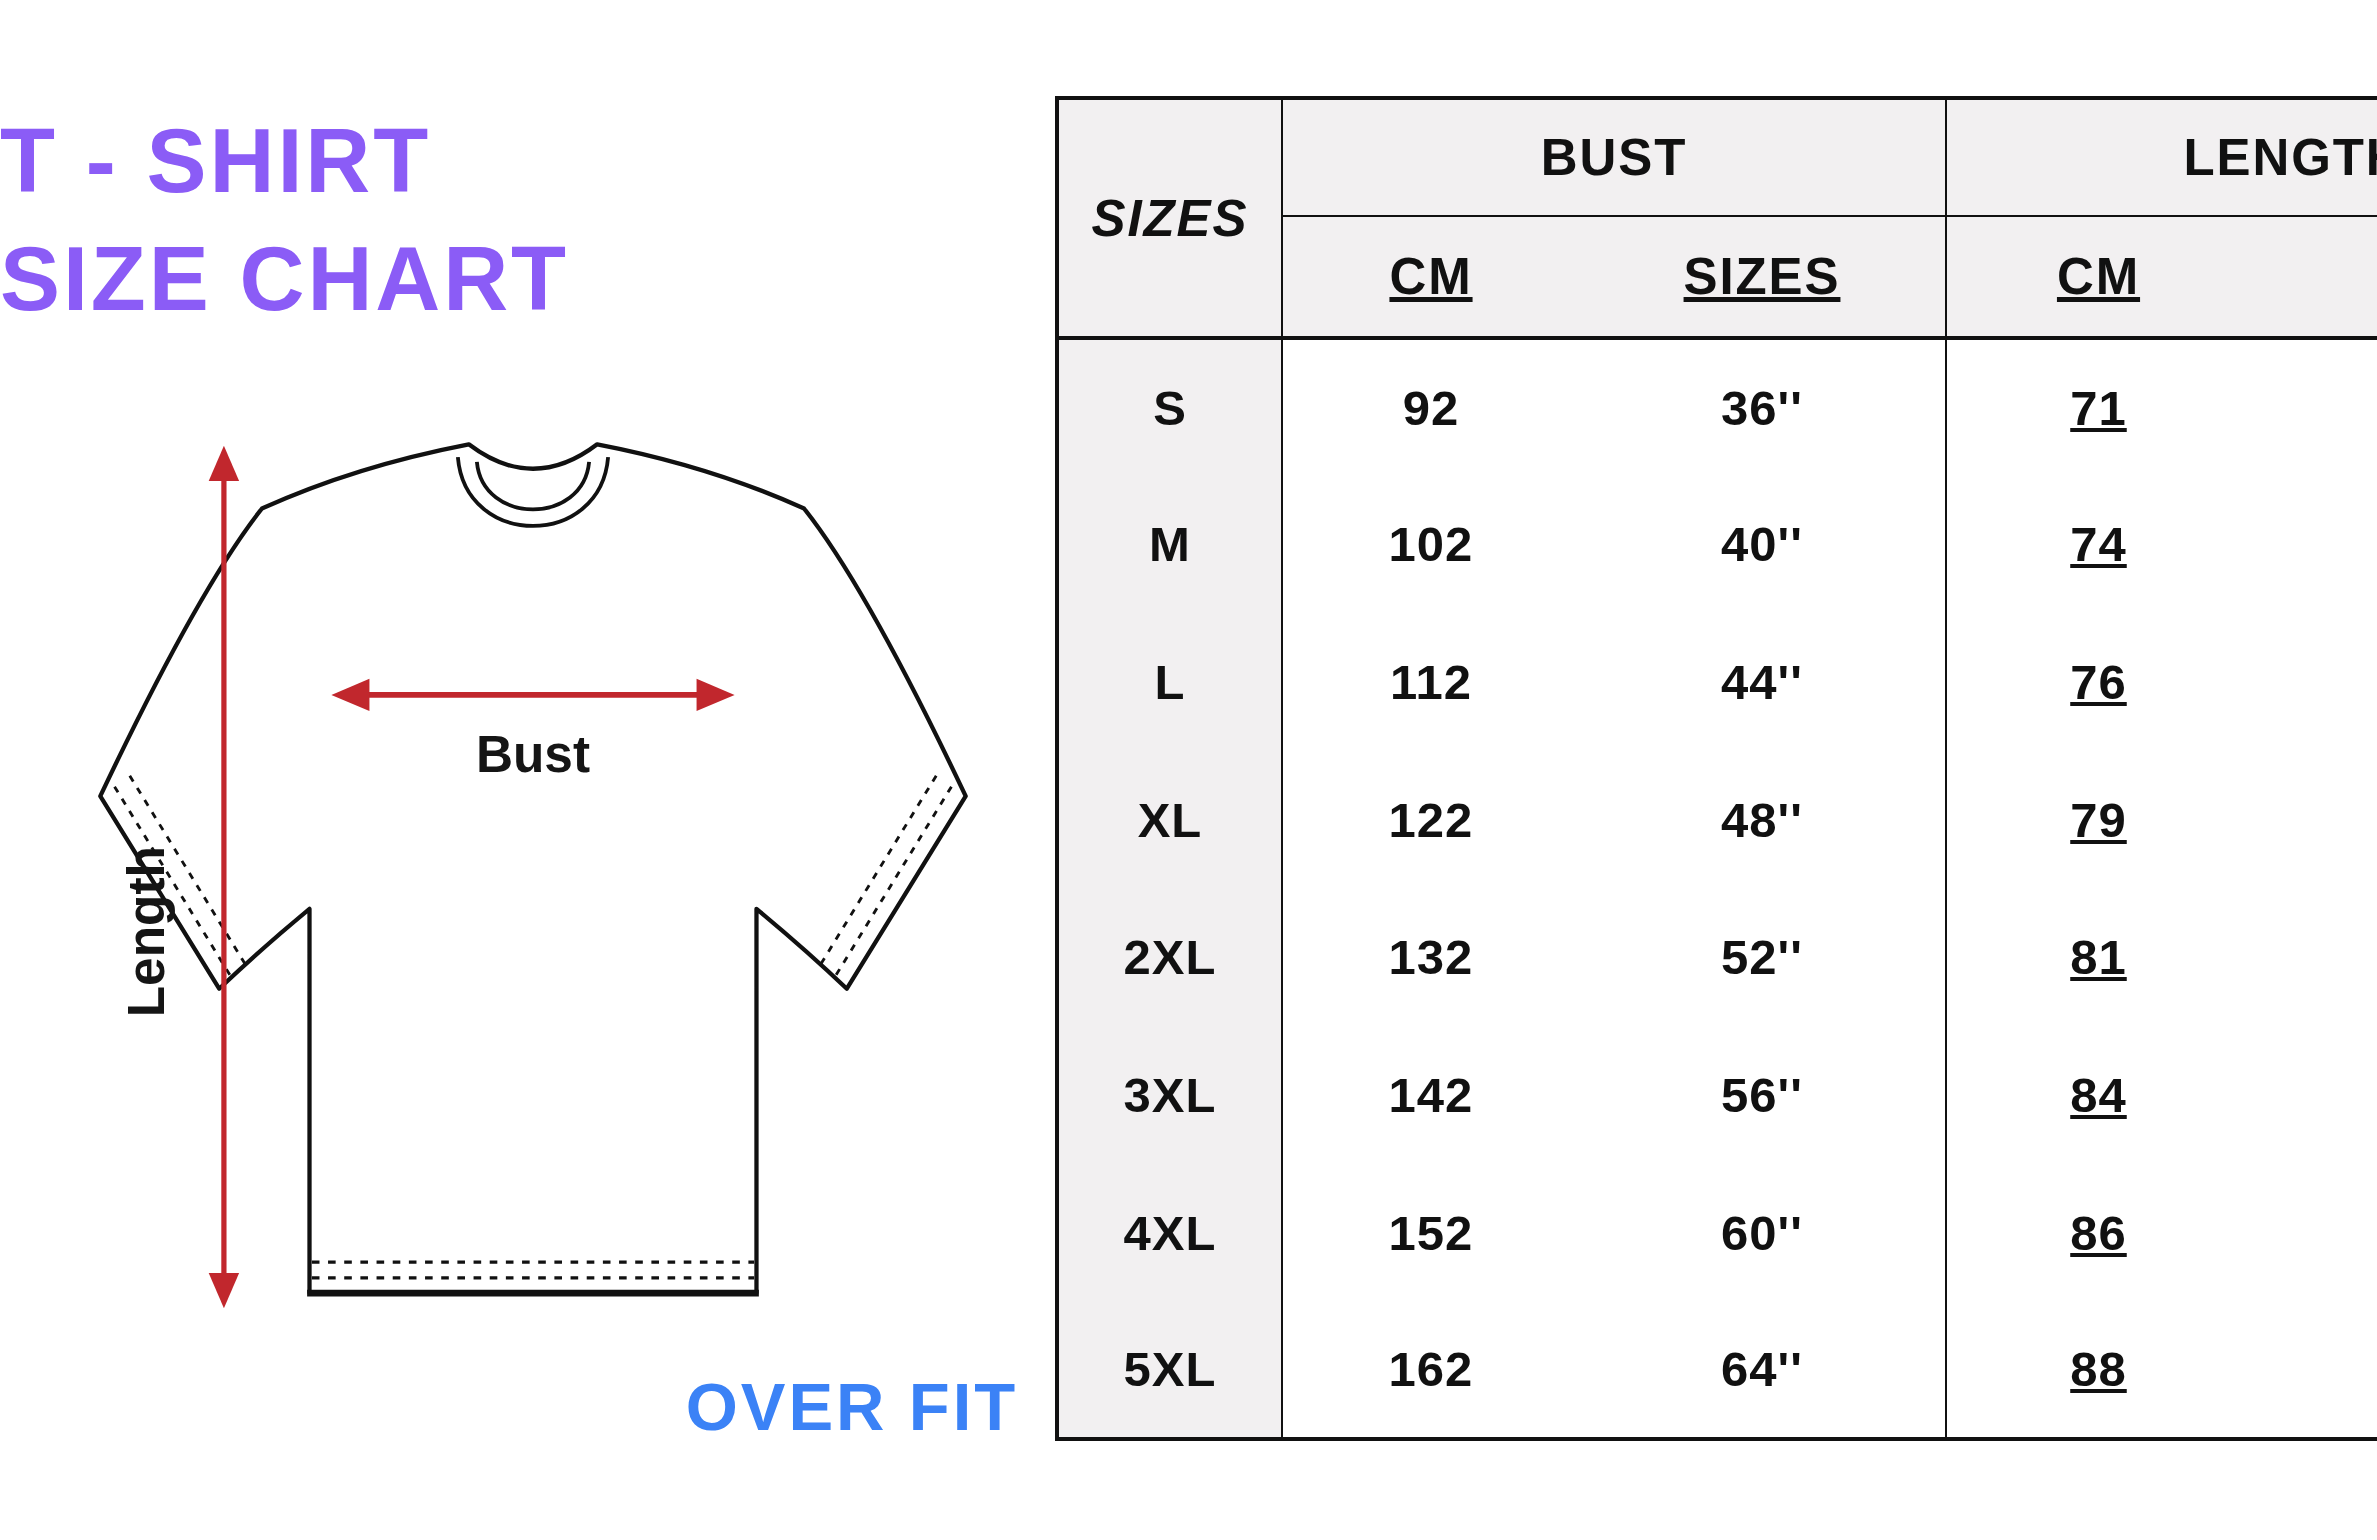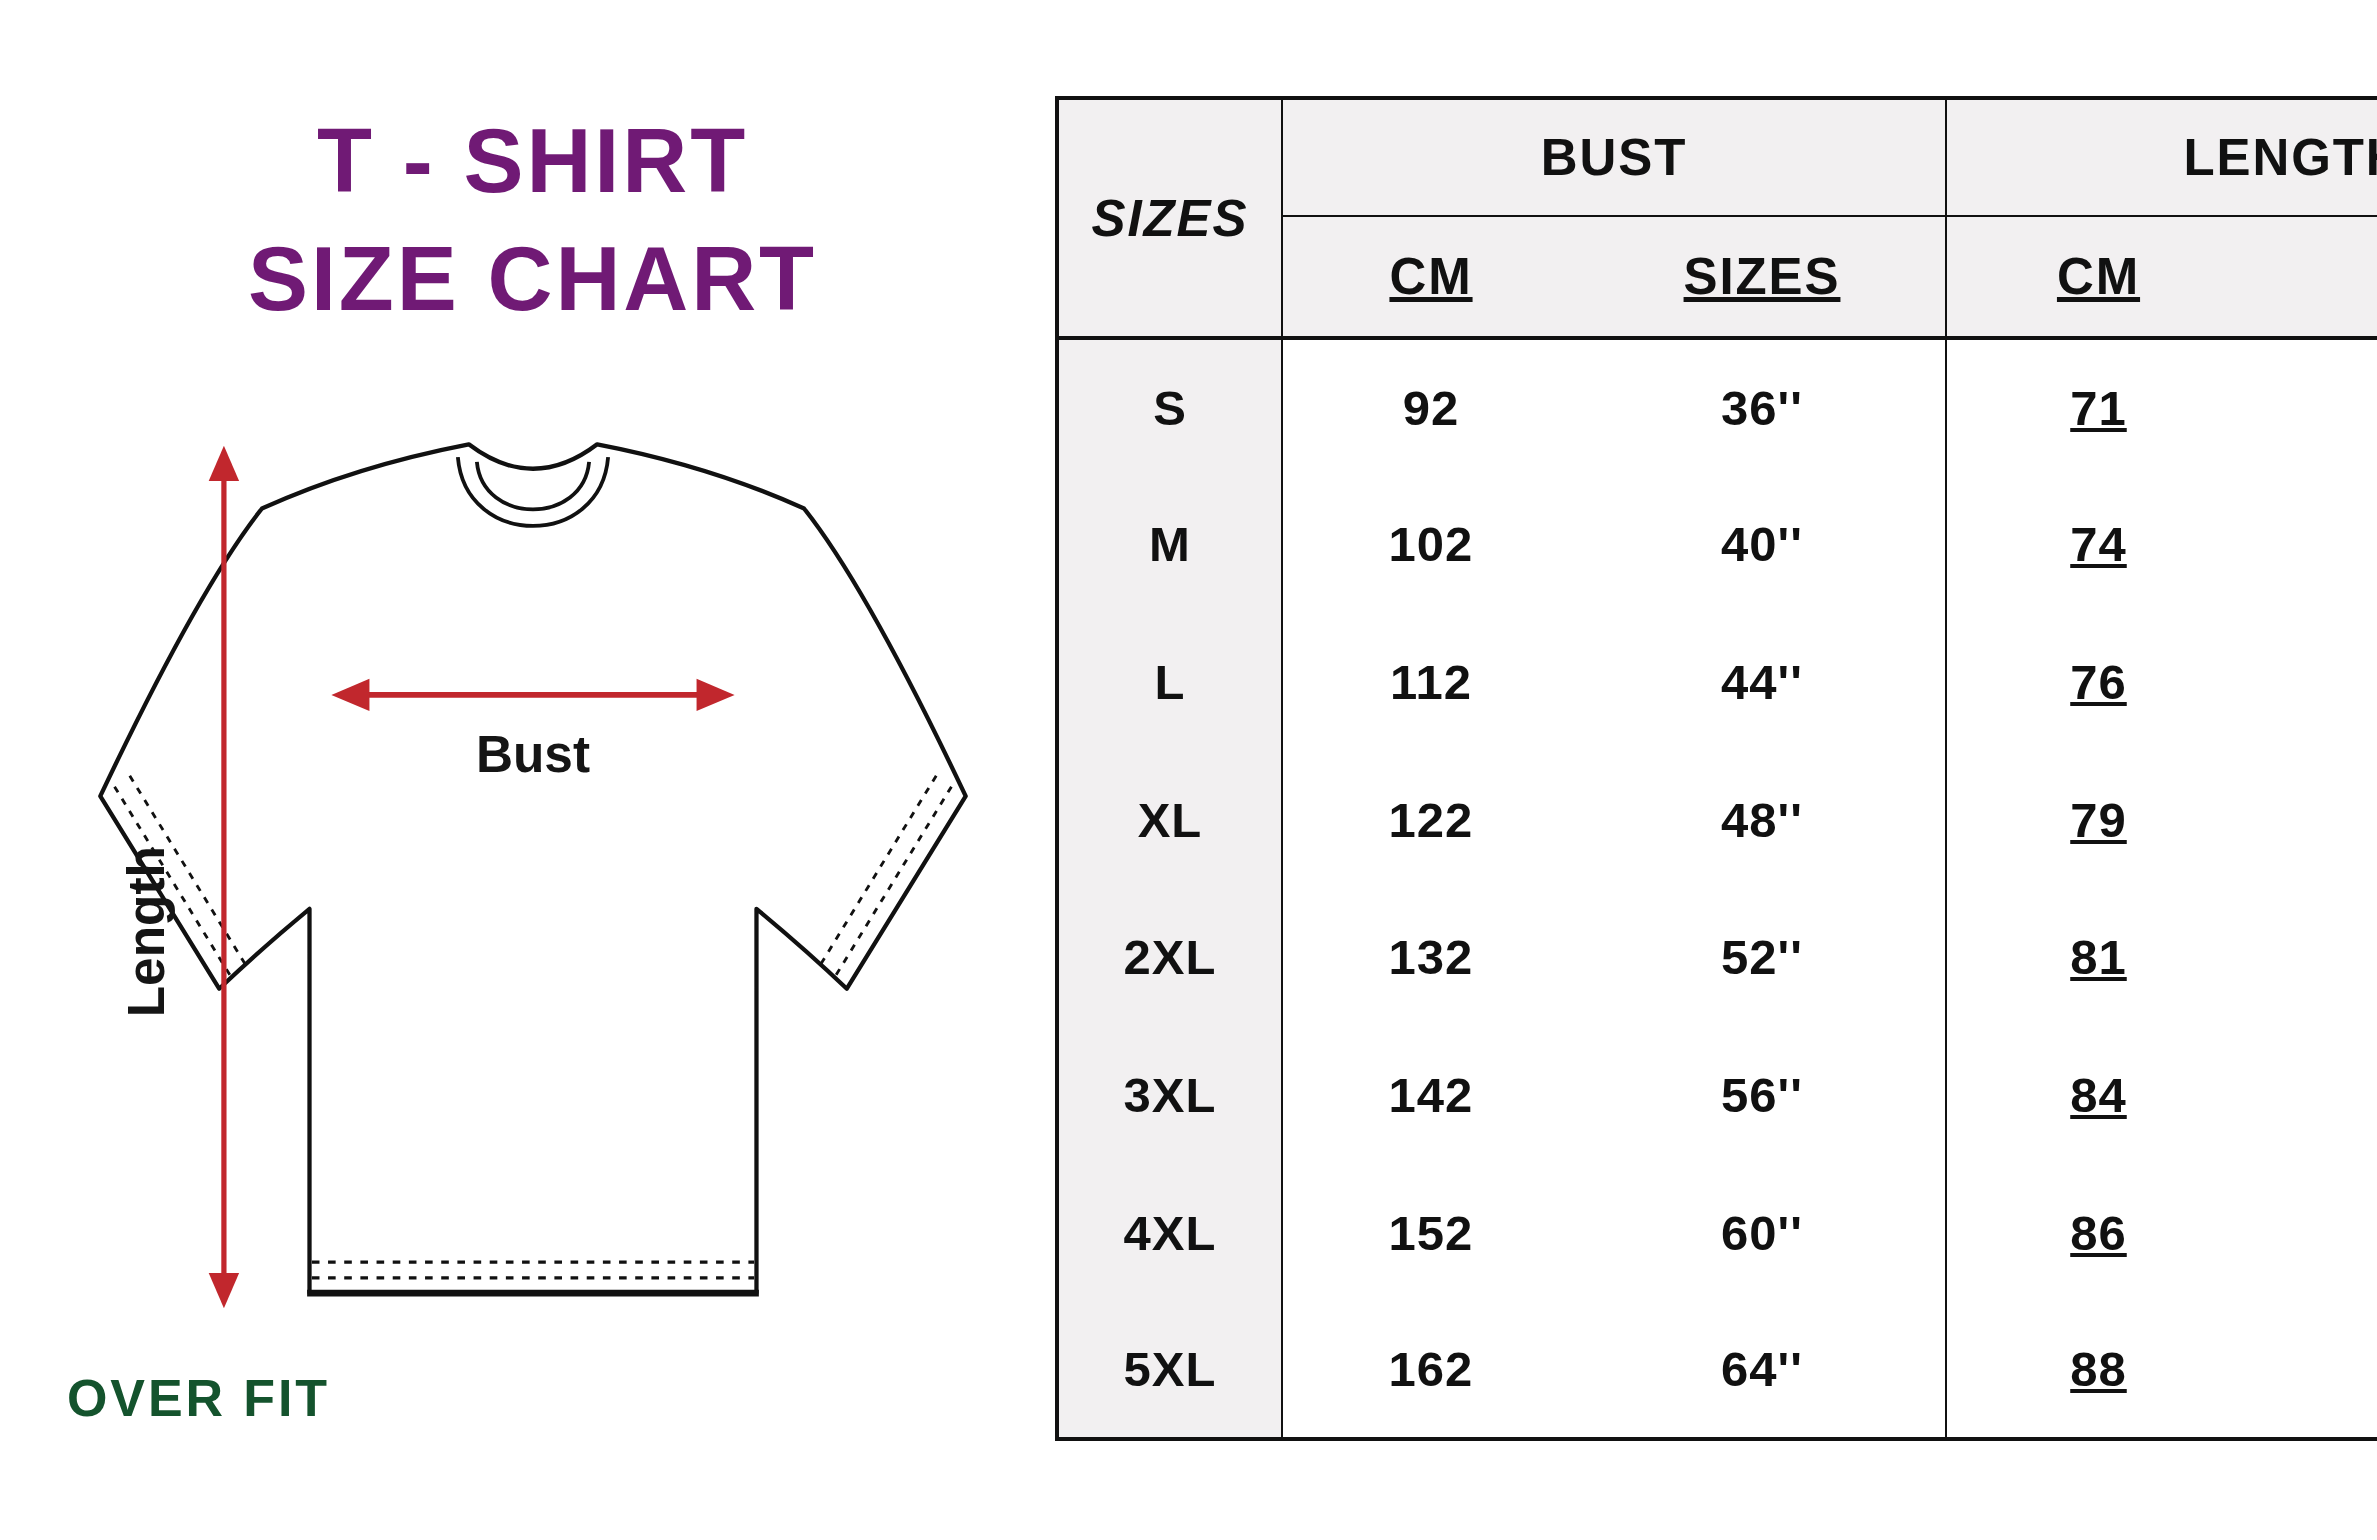--- a/index.html
+++ b/index.html
@@ -8,40 +8,40 @@
     width:2739px;
     height:1540px;
     background:#ffffff;
     overflow:hidden;
     font-family:"Liberation Sans", sans-serif;
   }
   
   .title{
     position:absolute;
     left:0; top:102px; width:1065px;
-    text-align:center;
-    color:#701a75;
+    text-align:left;
+    color:#8b5cf6;
     font-weight:700;
     font-size:90px;
     line-height:118px;
     letter-spacing:2.9px;
     white-space:nowrap;
   }
   .diagram{
     position:absolute;
     left:67px; top:437px;
     width:951px; height:880px;
   }
   .fit-label{
     position:absolute;
     left:67px; top:1368px; width:951px;
-    text-align:left;
-    color:#14532d;
-    font-weight:700;
-    font-size:52px;
+    text-align:right;
+    color:#3b82f6;
+    font-weight:700;
+    font-size:67px;
     letter-spacing:2.9px;
   }
   
   table.size-table{
     position:absolute;
     left:1055px; top:96px;
     width:1586px; height:1345px;
     border-collapse:collapse;
     table-layout:fixed;
     border:4.8px solid #111111;

